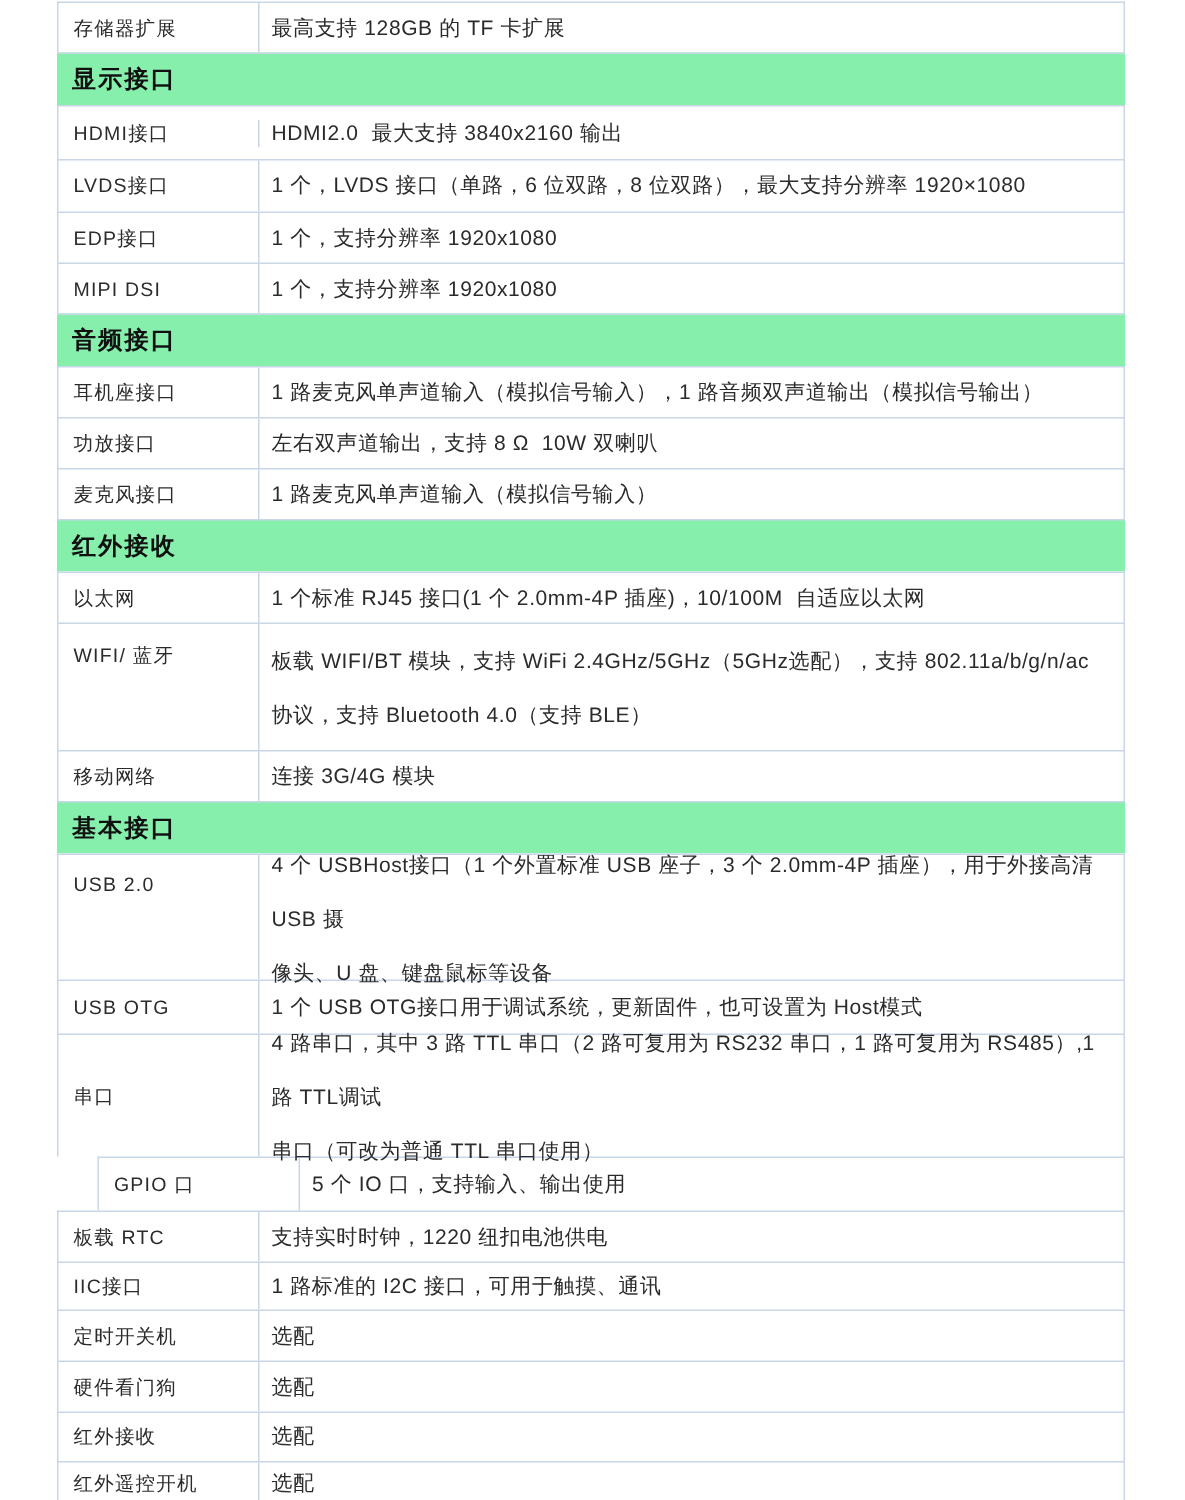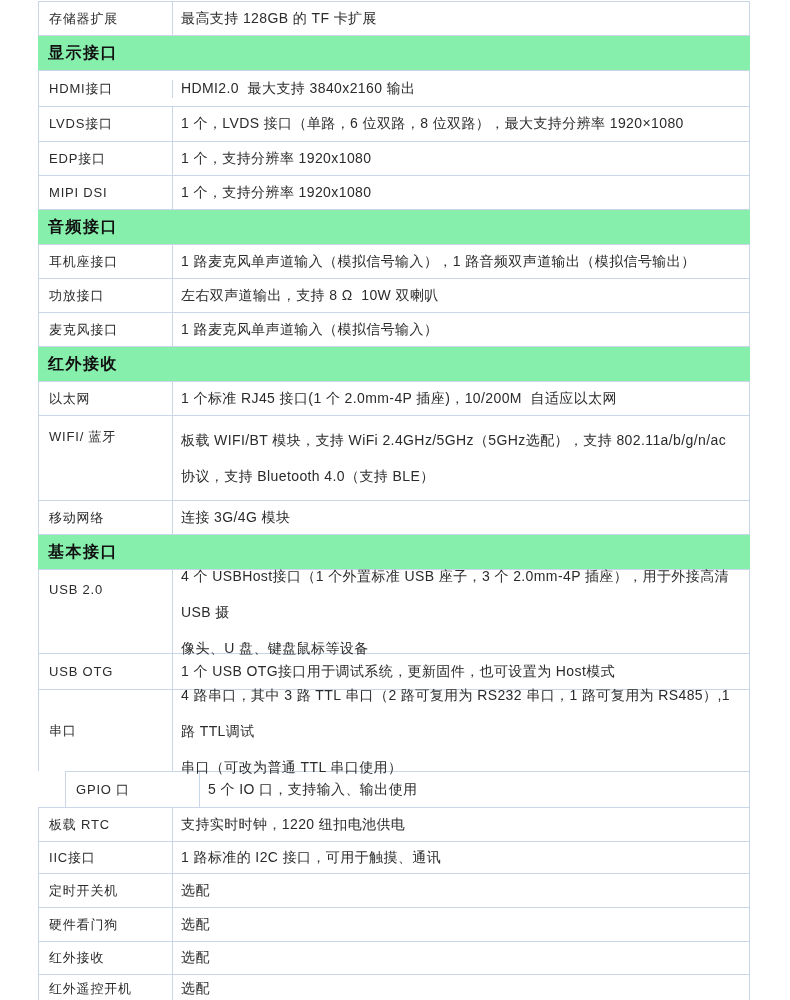--- a/index.html
+++ b/index.html
@@ -108,21 +108,21 @@
     </div>
     <div class="spec-row" style="height: 34px;">
       <div class="spec-label">麦克风接口</div>
       <div class="spec-value">1 路麦克风单声道输入（模拟信号输入）</div>
     </div>
     <div class="section-row" style="height: 35px;">
       <span class="section-title">红外接收</span>
     </div>
     <div class="spec-row" style="height: 34px;">
       <div class="spec-label">以太网</div>
-      <div class="spec-value">1 个标准 RJ45 接口(1 个 2.0mm-4P 插座)，10/200M  自适应以太网</div>
+      <div class="spec-value">1 个标准 RJ45 接口(1 个 2.0mm-4P 插座)，10/100M  自适应以太网</div>
     </div>
     <div class="spec-row multi label-top" style="height: 85px;">
       <div class="spec-label">WIFI/ 蓝牙</div>
       <div class="spec-value">板载 WIFI/BT 模块，支持 WiFi 2.4GHz/5GHz（5GHz选配），支持 802.11a/b/g/n/ac
 协议，支持 Bluetooth 4.0（支持 BLE）</div>
     </div>
     <div class="spec-row" style="height: 34px;">
       <div class="spec-label">移动网络</div>
       <div class="spec-value">连接 3G/4G 模块</div>
     </div>

